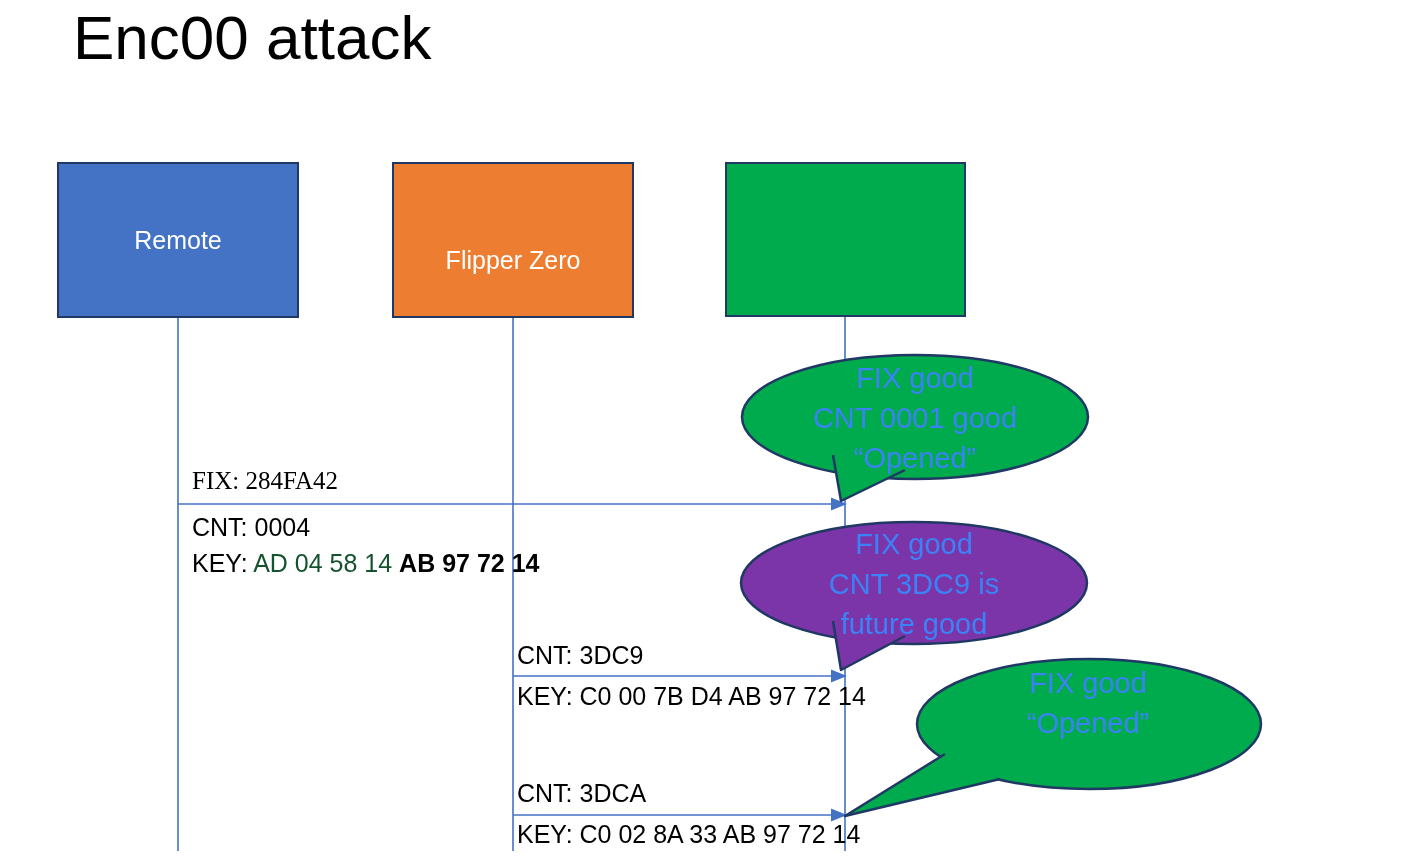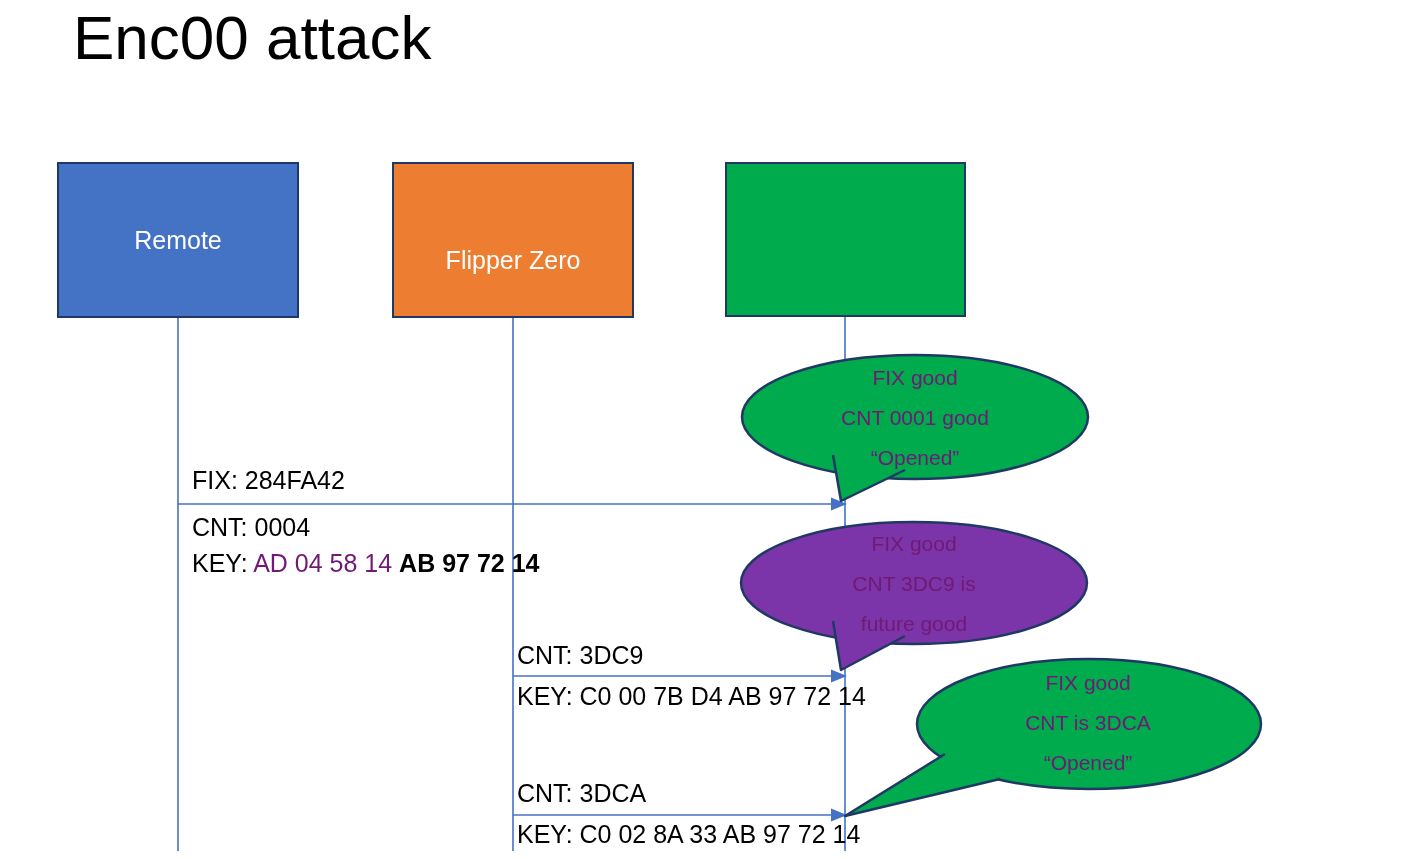--- a/index.html
+++ b/index.html
@@ -31,29 +31,29 @@
     color: #ffffff;
     font-size: 25px;
   }
   .mlabel {
     position: absolute;
     font-size: 25px;
     line-height: 29px;
     color: #000000;
     white-space: pre;
   }
-  .mlabel .red   { color: #701a75; }
+  .mlabel .red   { color: #14532d; }
   .mlabel .green { color: #000000; }
   .mlabel .bold  { font-weight: bold; }
   .callout-text {
     position: absolute;
     width: 346px;
     text-align: center;
-    color: #701a75;
-    font-size: 21px;
+    color: #3b82f6;
+    font-size: 29px;
     line-height: 40px;
   }
 </style>
 </head>
 <body>
 
 <div id="canvas">
 
   <svg id="diagram-svg" width="1408" height="859" viewBox="0 0 1408 859">
 
@@ -95,21 +95,21 @@
       <polygon points="945,754 1000,779 845,816" fill="#00AB4E"></polygon>
       <path d="M 945 754 L 845 816 L 1000 779" fill="none" stroke-width="2.5" stroke-linejoin="round" stroke="#1F3864"></path>
     </g>
   </svg>
 
   <div class="slide-title">Enc00 attack</div>
 
   <div class="actor-label" style="left:58px; top:163px;">Remote</div>
   <div class="actor-label" style="left:393px; top:163px;margin-top:20px;">Flipper Zero</div>
 
-  <div class="mlabel" style="left:192px; top:466px;">FIX: 284FA42</div>
+  <div class="mlabel" style="left:192px; top:466px;font-family:Liberation Serif, serif;">FIX: 284FA42</div>
   <div class="mlabel" style="left:192px; top:513px;text-align:right;">CNT: 0004</div>
   <div class="mlabel" style="left:192px; top:549px;"><span>KEY: </span><span class="red">AD 04 58 14 </span><span class="green bold">AB 97 72 14</span></div>
 
   <div class="mlabel" style="left:517px; top:641px;">CNT: 3DC9</div>
   <div class="mlabel" style="left:517px; top:682px;"><span>KEY: C0 00 7B D4 </span><span class="green">AB 97 72 14</span></div>
 
   <div class="mlabel" style="left:517px; top:779px;">CNT: 3DCA</div>
   <div class="mlabel" style="left:517px; top:820px;"><span>KEY: C0 02 8A 33 </span><span class="green">AB 97 72 14</span></div>
 
   <div class="callout-text" style="left:742px; top:358px;">
@@ -117,17 +117,16 @@
     <div>CNT 0001 good</div>
     <div>“Opened”</div>
   </div>
   <div class="callout-text" style="left:741px; top:524px;">
     <div>FIX good</div>
     <div>CNT 3DC9 is</div>
     <div>future good</div>
   </div>
   <div class="callout-text" style="left:916px; top:663px; width:344px;">
     <div>FIX good</div>
-    <div>CNT is 3DCA</div>
     <div>“Opened”</div>
   </div>
 
 </div>
 
 </body></html>

